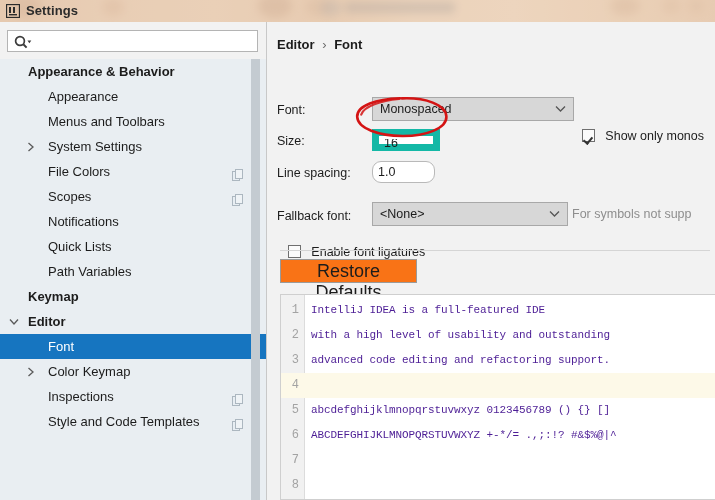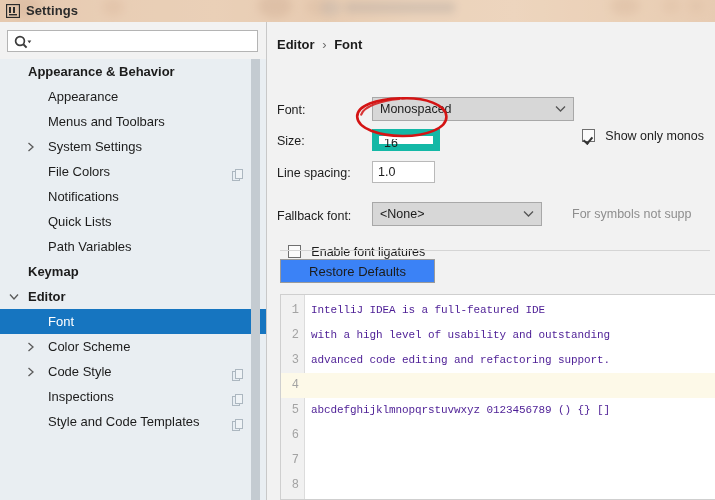--- a/index.html
+++ b/index.html
@@ -270,26 +270,26 @@
   #sep-line {
     position: absolute;
     left: 280px; top: 228px;
     width: 430px; height: 1px;
     background: #d5d5d5;
   }
 
   #restore-btn {
     position: absolute;
     left: 280px; top: 237px;
-    width: 155px; height: 24px;
-    background: #3b82f6;
+    width: 137px; height: 24px;
+    background: #f97316;
     border: 1px solid #9a9a9a;
     box-sizing: border-box;
     font-family: "Liberation Sans", sans-serif;
-    font-size: 13px;
+    font-size: 18px;
     color: #1c1c1c;
     cursor: default;
   }
 
   
   #preview {
     position: absolute;
     left: 280px; top: 272px;
     width: 435px; height: 206px;
     background: #ffffff;
@@ -401,20 +401,27 @@
             <span class="lbl">System Settings</span>
           </div>
           <div class="tree-row ind-1">
             <span class="lbl">File Colors</span>
             <span class="copy-icon"><svg viewBox="0 0 12 12">
                 <rect x="0.5" y="2.5" width="7" height="9" fill="#e8eef4" stroke="#7b8b99" stroke-width="1"></rect>
                 <rect x="3.5" y="0.5" width="7" height="9" fill="#f4f8fb" stroke="#7b8b99" stroke-width="1"></rect>
               </svg></span>
           </div>
           <div class="tree-row ind-1">
+            <span class="lbl">Scopes</span>
+            <span class="copy-icon"><svg viewBox="0 0 12 12">
+                <rect x="0.5" y="2.5" width="7" height="9" fill="#e8eef4" stroke="#7b8b99" stroke-width="1"></rect>
+                <rect x="3.5" y="0.5" width="7" height="9" fill="#f4f8fb" stroke="#7b8b99" stroke-width="1"></rect>
+              </svg></span>
+          </div>
+          <div class="tree-row ind-1">
             <span class="lbl">Notifications</span>
           </div>
           <div class="tree-row ind-1">
             <span class="lbl">Quick Lists</span>
           </div>
           <div class="tree-row ind-1">
             <span class="lbl">Path Variables</span>
           </div>
           <div class="tree-row ind-0 top">
             <span class="lbl">Keymap</span>
@@ -425,31 +432,21 @@
               </svg></span>
             <span class="lbl">Editor</span>
           </div>
           <div class="tree-row ind-1 selected">
             <span class="lbl">Font</span>
           </div>
           <div class="tree-row ind-1">
             <span class="arrow"><svg width="8" height="10" viewBox="0 0 8 10">
                 <path d="M1.5 1 L6 5 L1.5 9" fill="none" stroke="#5a5a5a" stroke-width="1.3"></path>
               </svg></span>
-            <span class="lbl">Color Scheme</span>
-          </div>
-          <div class="tree-row ind-1">
-            <span class="arrow"><svg width="8" height="10" viewBox="0 0 8 10">
-                <path d="M1.5 1 L6 5 L1.5 9" fill="none" stroke="#5a5a5a" stroke-width="1.3"></path>
-              </svg></span>
-            <span class="lbl">Code Style</span>
-            <span class="copy-icon"><svg viewBox="0 0 12 12">
-                <rect x="0.5" y="2.5" width="7" height="9" fill="#e8eef4" stroke="#7b8b99" stroke-width="1"></rect>
-                <rect x="3.5" y="0.5" width="7" height="9" fill="#f4f8fb" stroke="#7b8b99" stroke-width="1"></rect>
-              </svg></span>
+            <span class="lbl">Color Keymap</span>
           </div>
           <div class="tree-row ind-1">
             <span class="lbl">Inspections</span>
             <span class="copy-icon"><svg viewBox="0 0 12 12">
                 <rect x="0.5" y="2.5" width="7" height="9" fill="#e8eef4" stroke="#7b8b99" stroke-width="1"></rect>
                 <rect x="3.5" y="0.5" width="7" height="9" fill="#f4f8fb" stroke="#7b8b99" stroke-width="1"></rect>
               </svg></span>
           </div>
           <div class="tree-row ind-1">
             <span class="lbl">Style and Code Templates</span>
@@ -485,26 +482,26 @@
       <span class="cbox checked"></span>
       <span class="cbox-label">Show only monos</span>
     </div>
 
     <div class="field-label" style="left:10px; top:110px;">Size:</div>
     <div class="txtbox" style="left:105px; top:105px; width:68px;">
       <input type="text" value="16" style="">
     </div>
 
     <div class="field-label" style="left:10px; top:142px;">Line spacing:</div>
-    <div class="txtbox plain" style="left:105px; top:137px; width:63px;">
+    <div class="txtbox plain" style="left:105px; top:137px; width:63px;border-radius:9px;">
       <input type="text" value="1.0" style="">
     </div>
 
     <div class="field-label" style="left:10px; top:185px;">Fallback font:</div>
-    <div class="combo" style="left:105px; top:178px; width:170px;">
+    <div class="combo" style="left:105px; top:178px; width:196px;">
       <span class="cval">&lt;None&gt;</span>
       <svg class="chev" width="11" height="8" viewBox="0 0 11 8">
         <path d="M1 1.5 L5.5 6 L10 1.5" fill="none" stroke="#555" stroke-width="1.3"></path>
       </svg>
     </div>
   </div>
 
   <div id="hint-text">For symbols not supp</div>
 
   <div class="cbox-wrap" style="left:288px; top:223px;">
@@ -517,21 +514,21 @@
   <button id="restore-btn">Restore Defaults</button>
 
   <div id="preview">
     <div id="gutter"></div>
     <div id="code-area">
         <div class="code-line"><span class="ln">1</span><span class="ct">IntelliJ IDEA is a full-featured IDE</span></div>
         <div class="code-line"><span class="ln">2</span><span class="ct">with a high level of usability and outstanding</span></div>
         <div class="code-line"><span class="ln">3</span><span class="ct">advanced code editing and refactoring support.</span></div>
         <div class="code-line caret"><span class="ln">4</span><span class="ct"></span></div>
         <div class="code-line"><span class="ln">5</span><span class="ct">abcdefghijklmnopqrstuvwxyz 0123456789 () {} []</span></div>
-        <div class="code-line"><span class="ln">6</span></div>
+        <div class="code-line"><span class="ln">6</span><span class="ct">ABCDEFGHIJKLMNOPQRSTUVWXYZ +-*/= .,;:!? #&amp;$%@|^</span></div>
         <div class="code-line"><span class="ln">7</span><span class="ct"></span></div>
         <div class="code-line"><span class="ln">8</span><span class="ct"></span></div>
       </div>
   </div>
 </div>
 
 <svg id="annot-ellipse" viewBox="0 0 94 42">
   <path d="M47 2.4 C70 1.4 91 8.5 91.4 20.6 C91.8 32.6 70.5 40.2 47.4 40 C24 39.8 2.6 32.6 2.2 20.8 C1.8 9.2 22 3.2 45 2.3" fill="none" stroke="#d41414" stroke-width="2.6" stroke-linecap="round"></path>
   <path d="M44 3.0 C26 4.6 9 10.4 6.2 18.6" fill="none" stroke="#d41414" stroke-width="2.2" stroke-linecap="round" opacity="0.85"></path>
 </svg>

